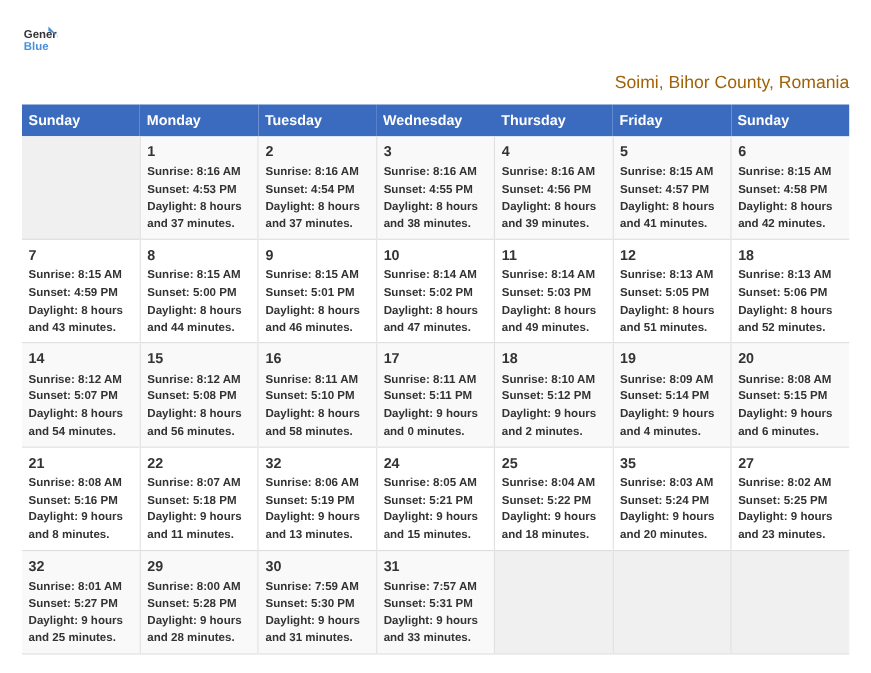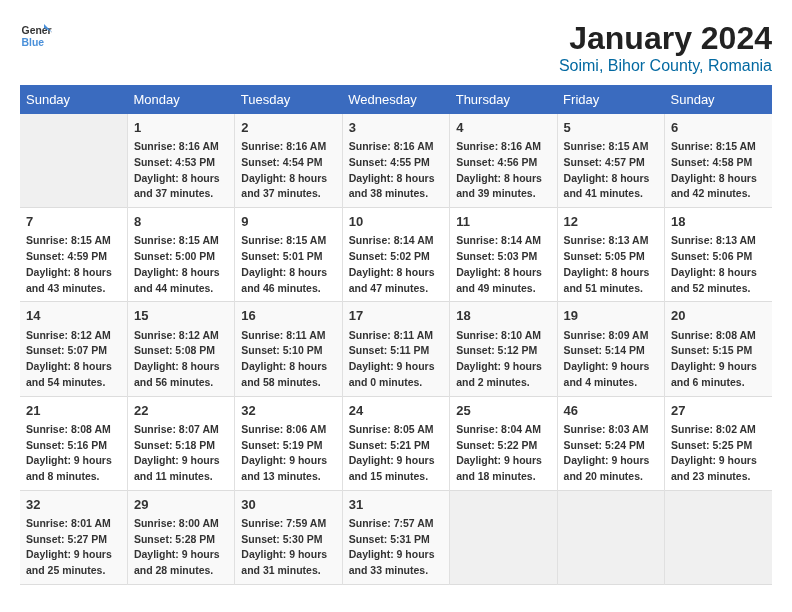--- a/index.html
+++ b/index.html
@@ -28,34 +28,35 @@
     .title-section {
       text-align: right;
     }
     .main-title {
       font-size: 32px;
       font-weight: bold;
       color: #222;
     }
     .subtitle {
       font-size: 16px;
-      color: #0369a1;
+      color: #a16207;
+      margin-top: 47px;
     }
     table {
       width: 100%;
       border-collapse: collapse;
       font-size: 11px;
     }
     thead tr th {
       background-color: #3a6bbf;
       color: #fff;
       padding: 7px 6px;
       text-align: left;
       font-size: 13px;
-      font-weight: normal;
+      font-weight: bold;
     }
     tbody tr {
       border-bottom: 1px solid #ddd;
     }
     tbody tr:nth-child(odd) {
       background-color: #f9f9f9;
     }
     tbody tr:nth-child(even) {
       background-color: #ffffff;
     }
@@ -93,21 +94,20 @@
 
 <div class="header-section">
   <div class="logo">
     <svg class="logo-icon" viewBox="0 0 40 40" xmlns="http://www.w3.org/2000/svg">
       <text x="2" y="18" font-size="13" font-weight="bold" fill="#333" font-family="Arial">General</text>
       <text x="2" y="32" font-size="13" font-weight="bold" fill="#4a90d9" font-family="Arial">Blue</text>
       <polygon points="30,5 40,15 30,10" fill="#4a90d9"></polygon>
     </svg>
   </div>
   <div class="title-section">
-    <div class="main-title">January 2024</div>
     <div class="subtitle">Soimi, Bihor County, Romania</div>
   </div>
 </div>
 
 <table>
   <thead>
     <tr>
 
     <th>Sunday</th>
         <th>Monday</th>
@@ -221,21 +221,21 @@
         </td>
         <td>
           <span class="day-num">24</span>
           <div class="day-info">Sunrise: 8:05 AM<br>Sunset: 5:21 PM<br>Daylight: 9 hours and 15 minutes.</div>
         </td>
         <td>
           <span class="day-num">25</span>
           <div class="day-info">Sunrise: 8:04 AM<br>Sunset: 5:22 PM<br>Daylight: 9 hours and 18 minutes.</div>
         </td>
         <td>
-          <span class="day-num">46</span>
+          <span class="day-num">35</span>
           <div class="day-info">Sunrise: 8:03 AM<br>Sunset: 5:24 PM<br>Daylight: 9 hours and 20 minutes.</div>
         </td>
         <td>
           <span class="day-num">27</span>
           <div class="day-info">Sunrise: 8:02 AM<br>Sunset: 5:25 PM<br>Daylight: 9 hours and 23 minutes.</div>
         </td>
       </tr>
       <tr>
         <td>
           <span class="day-num">32</span>

